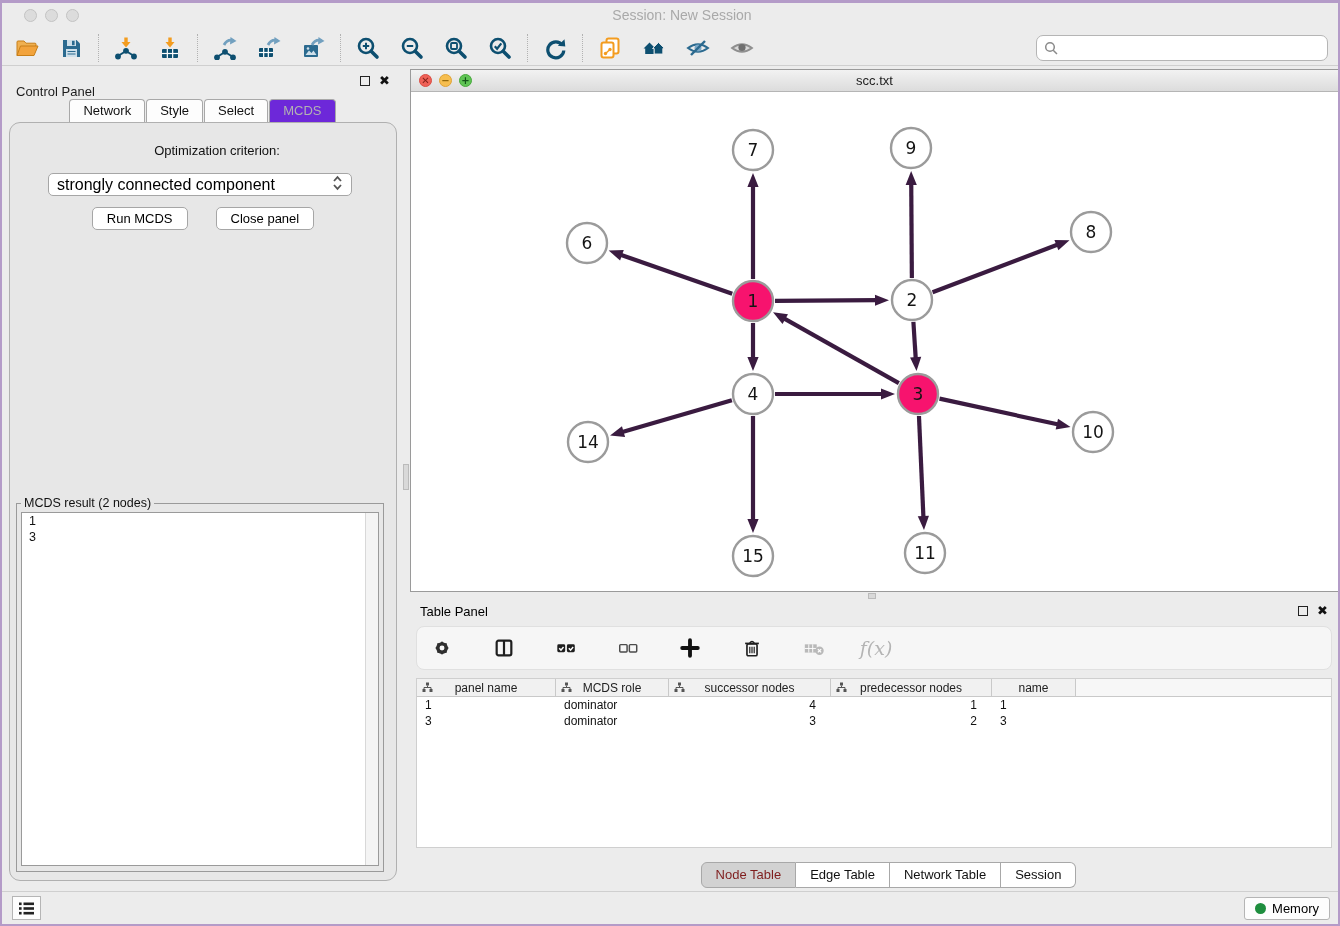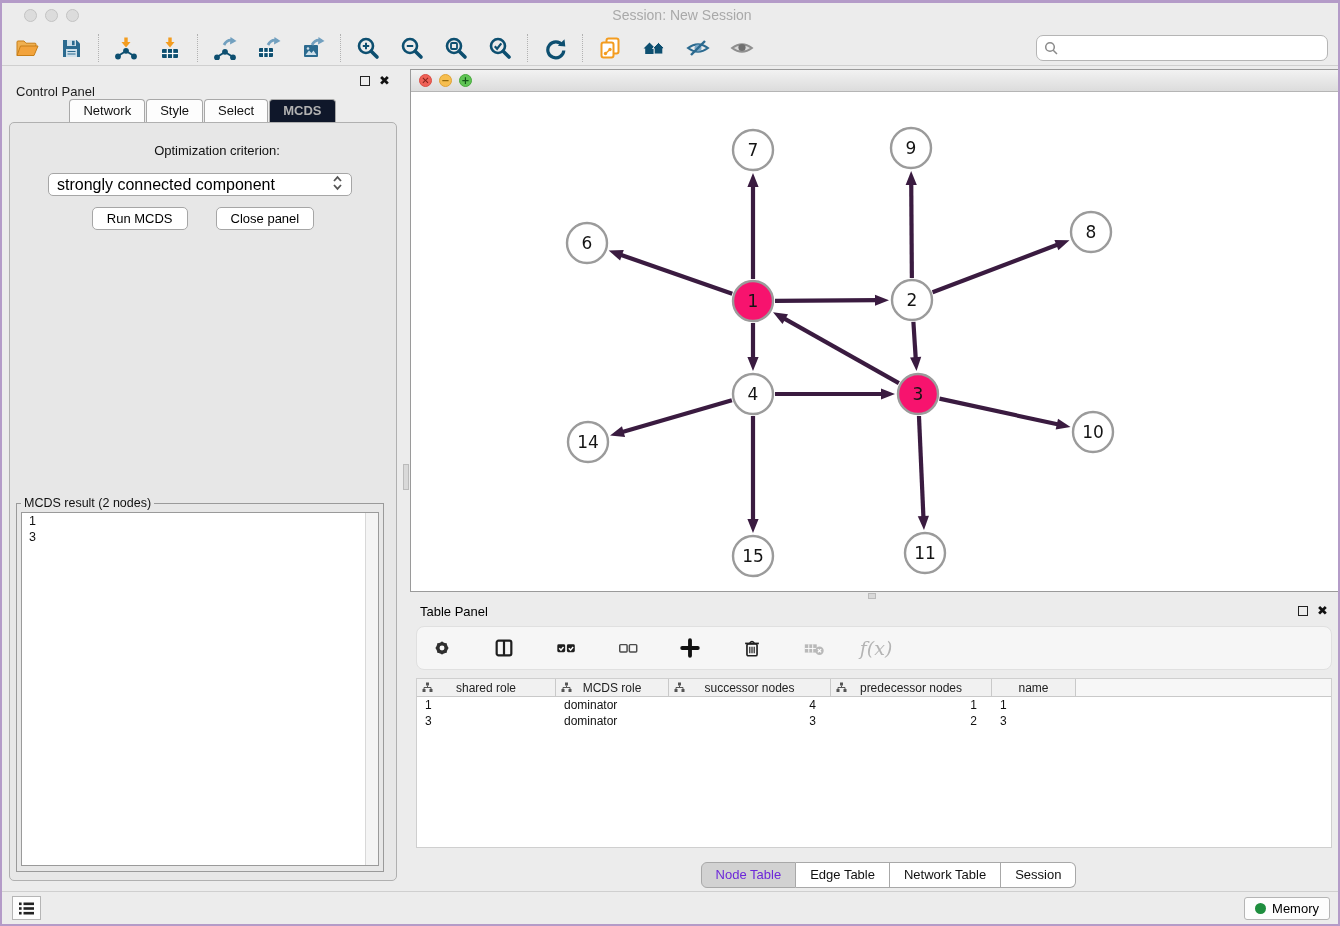--- a/index.html
+++ b/index.html
@@ -30,23 +30,23 @@
   
   .control-panel { position:absolute; left:2px; top:66px; width:398px; height:816px; }
   .panel-head { height:24px; display:flex; align-items:center; padding:0 12px; }
   .panel-head .ph-title { font-size:13px; color:#1c1c1c;margin-top:20px; }
   .ph-icons { margin-left:auto; display:flex; align-items:center; gap:9px; }
   .float-box { width:10px; height:10px; border:1.6px solid #222; display:inline-block; }
   .close-x { font-family:"DejaVu Sans",sans-serif; font-size:13px; font-weight:bold; color:#111; line-height:10px; }
   .cp-tabs { display:flex; justify-content:center; margin-top:6px; position:relative; z-index:2; }
   .cp-tab { font-size:13px; padding:3px 13px 4px; background:#fdfdfd; border:1px solid #a8a8a8;
             border-bottom:none; border-radius:4px 4px 0 0; margin-right:1px; color:#111; }
-  .cp-tab.active { background:#0f172a; color:#b2b2b2;font-weight:bold; }
+  .cp-tab.active { background:#6d28d9; color:#b2b2b2; }
   .cp-content { position:absolute; left:5px; right:5px; top:53px; bottom:4px; background:#e7e7e7;
-                border:1px solid #b0b0b0; border-radius:5px;padding-left:28px; }
+                border:1px solid #b0b0b0; border-radius:11px;padding-left:28px; }
   .opt-label { text-align:center; font-size:13px; margin-top:20px; color:#111; }
   .dropdown { position:absolute; left:38px; right:44px; top:50px; height:23px; background:#fff;
               border:1px solid #a6a6a6; border-radius:5px; display:flex; align-items:center;
               padding:0 8px; font-size:16px; }
   .dropdown .stepper { margin-left:auto; }
   .btn-row { position:absolute; top:84px; left:0; right:0; display:flex; justify-content:center; gap:28px; }
   .ui-btn { min-width:95px; height:23px; background:#fff; border:1px solid #a6a6a6; border-radius:5px;
             font-size:13px; padding:0 14px; font-family:inherit; }
   .result-box { position:absolute; left:6px; right:12px; top:373px; bottom:8px;
                 border:1px solid #9a9a9a; background:#e7e7e7; }
@@ -96,21 +96,21 @@
              font-size:12px; color:#222; border-right:1px solid #c9c9c9; background:#f1f1f1; }
   .gh-cell svg { position:absolute; left:5px; top:3px; }
   .grid-row { display:flex; height:16px; }
   .gr-cell { font-size:12px; color:#111; padding:1px 8px 0; white-space:nowrap; overflow:hidden; }
   .gr-cell.right { text-align:right; padding-right:15px; }
   .tp-tabs { position:absolute; left:0; right:0; top:262px; display:flex; justify-content:center; }
   .tp-tab { font-size:13px; padding:4px 14px 5px; background:#fff; border:1px solid #a8a8a8;
             border-left:none; color:#111; }
   .tp-tab:first-child { border-left:1px solid #a8a8a8; border-radius:6px 0 0 6px; }
   .tp-tab:last-child { border-radius:0 6px 6px 0; }
-  .tp-tab.active { background:#d2d2d2; color:#6d28d9;margin-left:29px; }
+  .tp-tab.active { background:#d2d2d2; color:#7f1d1d;margin-left:29px; }
 
   
   .statusbar { position:absolute; left:0; right:0; bottom:0; height:33px; background:#ececec;
                border-top:1px solid #cfcfcf;margin-top:43px; }
   .sb-left-btn { position:absolute; left:10px; top:4px; width:29px; height:24px; background:#fdfdfd;
                  border:1px solid #b5b5b5; display:flex; align-items:center; justify-content:center; }
   .sb-mem-btn { position:absolute; right:8px; top:5px; height:23px; background:#fdfdfd;
                 border:1px solid #b5b5b5; border-radius:3px; display:flex; align-items:center;
                 gap:6px; padding:0 10px; font-size:13px; }
   .mem-dot { width:11px; height:11px; border-radius:50%; background:#1e8e3e; }
@@ -340,20 +340,21 @@
     </div>
   <div class="h-splitter">
       <div class="grip"></div>
     </div>
 
   <div class="net-window">
     <div class="net-titlebar">
       <span class="tl red">✕</span>
       <span class="tl yellow">−</span>
       <span class="tl green">+</span>
+      <span class="net-title">scc.txt</span>
     </div>
     <div class="net-canvas">
       <svg id="graph-svg" width="927" height="499" viewBox="0 0 927 499">
           <g>
       <line x1="342" y1="187" x2="342" y2="92" stroke="#3a1b40" stroke-width="4.2"></line>
       <polygon points="342,81 347.6,95 336.4,95" fill="#3a1b40"></polygon>
           </g>
           <g>
       <line x1="321.23121807335133" y1="201.7434376400866" x2="208.09720843209337" y2="162.2146872835025" stroke="#3a1b40" stroke-width="4.2"></line>
       <polygon points="197.71281746876906,158.5864061035458 212.77644002279615,157.91761947852558 209.08219009411297,168.49081755027402" fill="#3a1b40"></polygon>
@@ -524,21 +525,21 @@
       </div>
     <div class="grid-wrap">
       <div class="grid-header" id="grid-header">
           <div class="gh-cell" style="width:139px">
             <svg width="11" height="11" viewBox="0 0 11 11">
     <rect x="4" y="0.5" width="3" height="3" fill="#555"></rect>
     <path d="M5.5 3.5 V5.5 M2 5.5 H9 M2 5.5 V7.5 M9 5.5 V7.5" stroke="#555" fill="none"></path>
     <rect x="0.5" y="7" width="3" height="3" fill="#555"></rect>
               <rect x="7.5" y="7" width="3" height="3" fill="#555"></rect>
             </svg>
-            <span>shared role</span>
+            <span>panel name</span>
           </div>
           <div class="gh-cell" style="width:113px">
             <svg width="11" height="11" viewBox="0 0 11 11">
     <rect x="4" y="0.5" width="3" height="3" fill="#555"></rect>
     <path d="M5.5 3.5 V5.5 M2 5.5 H9 M2 5.5 V7.5 M9 5.5 V7.5" stroke="#555" fill="none"></path>
     <rect x="0.5" y="7" width="3" height="3" fill="#555"></rect>
               <rect x="7.5" y="7" width="3" height="3" fill="#555"></rect>
             </svg>
             <span>MCDS role</span>
           </div>

